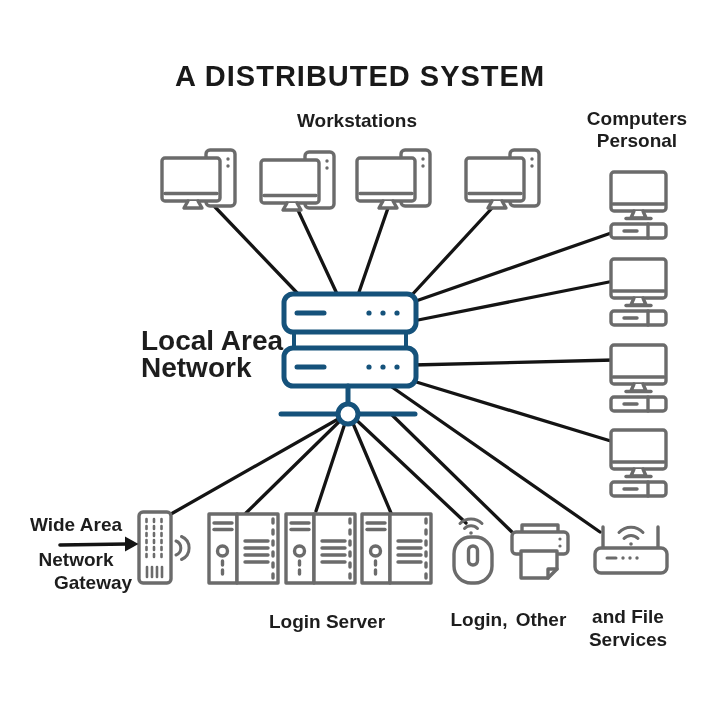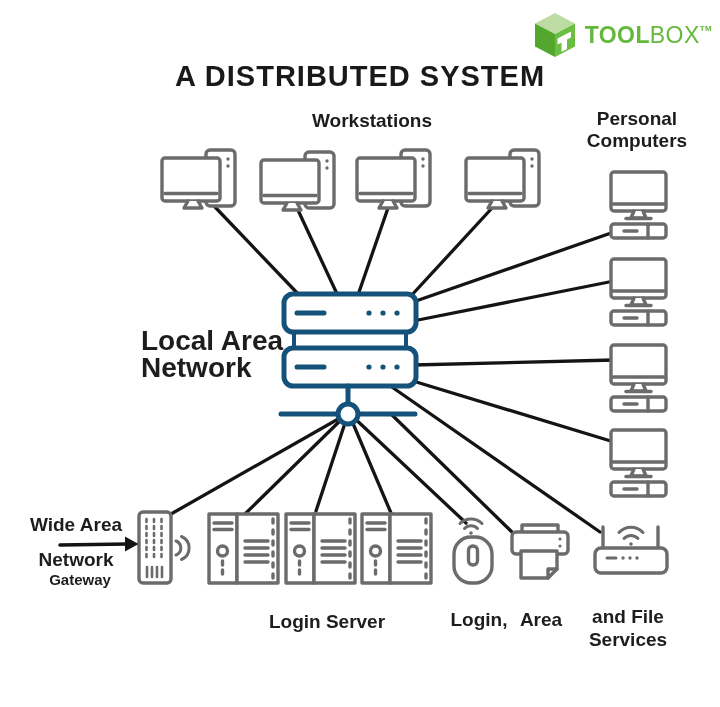--- a/index.html
+++ b/index.html
@@ -4,54 +4,41 @@
 <style>
   html,body{margin:0;padding:0;background:#ffffff;}
   .canvas{
     position:relative;width:720px;height:707px;background:#ffffff;overflow:hidden;
     font-family:"Liberation Sans",sans-serif;color:#1b1b1b;
   }
   .diagram-svg{position:absolute;left:0;top:0;z-index:1;}
   .lbl{position:absolute;z-index:2;font-weight:700;color:#1d1d1d;line-height:1.12;}
   .lbl.center{text-align:center;}
   #title{left:0;top:60px;width:720px;text-align:center;font-size:29px;font-weight:800;letter-spacing:1px;color:#191919;}
-  #lbl-workstations{left:272px;top:110px;width:200px;font-size:19px;}
+  #lbl-workstations{left:257px;top:110px;width:200px;font-size:19px;}
   #lbl-personal{left:567px;top:108px;width:140px;font-size:19px;line-height:22px;}
   #lbl-lan{left:141px;top:327px;width:150px;font-size:28px;line-height:27px;text-align:left;}
   #lbl-wan1{left:15px;top:514px;width:122px;font-size:19px;}
   #lbl-wan2{left:15px;top:549px;width:122px;font-size:19px;}
-  #lbl-wan3{left:19px;top:572px;width:122px;font-size:15px;}
+  #lbl-wan3{left:32px;top:572px;width:122px;font-size:19px;}
   #lbl-fileserver{left:247px;top:611px;width:160px;font-size:19px;}
   #lbl-login{left:436px;top:609px;width:86px;font-size:19px;}
   #lbl-print{left:500px;top:609px;width:82px;font-size:19px;}
   #lbl-other{left:558px;top:605px;width:140px;font-size:19px;line-height:23px;}
   .logo{position:absolute;top:12px;right:8px;z-index:2;display:flex;align-items:center;gap:8px;}
   .logo-text{font-size:23px;letter-spacing:.4px;color:#64b93c;display:flex;align-items:flex-start;}
   .logo-bold{font-weight:800;}
   .logo-light{font-weight:400;}
   .logo-tm{font-size:8px;font-weight:700;margin-top:2px;}
 </style>
 </head>
 <body>
 
 <div class="canvas">
 
-  <div class="logo">
-    <svg width="44" height="46" viewBox="0 0 44 46">
-      <polygon points="22,1 42,11.5 22,22 2,11.5" fill="#bcdca4"></polygon>
-      <polygon points="2,11.5 22,22 22,45 2,34.5" fill="#54a72e"></polygon>
-      <polygon points="42,11.5 22,22 22,45 42,34.5" fill="#6abe41"></polygon>
-      <path d="M 24.5,26.5 L 38,19.5 L 38,25.5 L 34,27.5 L 34,37 L 28.5,40 L 28.5,30.5 L 24.5,32.5 Z" fill="#ffffff"></path>
-    </svg>
-    <div class="logo-text">
-      <span class="logo-bold">TOOL</span>
-        <span class="logo-light">BOX</span>
-        <span class="logo-tm">TM</span>
-    </div>
-  </div>
 
   <div id="title" class="lbl">A DISTRIBUTED SYSTEM</div>
 
   <svg class="diagram-svg" width="720" height="707" viewBox="0 0 720 707">
 
     <defs>
 
       <g id="ico-ws" fill="none" stroke="#6b6b6b" stroke-width="3.4" stroke-linejoin="round" stroke-linecap="round">
         <rect x="44" y="0" width="29" height="56" rx="4" fill="#ffffff"></rect>
         <circle cx="66" cy="9" r="1.7" fill="#6b6b6b" stroke="none"></circle>
@@ -181,35 +168,35 @@
       <line x1="607" y1="558" x2="616" y2="558" stroke-width="3"></line>
       <circle cx="623" cy="558" r="1.7" fill="#6b6b6b" stroke="none"></circle>
       <circle cx="630" cy="558" r="1.7" fill="#6b6b6b" stroke="none"></circle>
       <circle cx="637" cy="558" r="1.7" fill="#6b6b6b" stroke="none"></circle>
     </g>
   </svg>
 
   <div id="lbl-workstations" class="lbl center">Workstations</div>
 
   <div id="lbl-personal" class="lbl center">
+    <div>Computers</div>
     <div>Personal</div>
-    <div>Computers</div>
   </div>
 
   <div id="lbl-lan" class="lbl">
     <div>Local Area</div>
     <div>Network</div>
   </div>
 
   <div id="lbl-wan1" class="lbl center">Wide Area</div>
   <div id="lbl-wan2" class="lbl center">Network</div>
   <div id="lbl-wan3" class="lbl center">Gateway</div>
 
   <div id="lbl-fileserver" class="lbl center">Login Server</div>
   <div id="lbl-login" class="lbl center">Login,</div>
-  <div id="lbl-print" class="lbl center">Area</div>
+  <div id="lbl-print" class="lbl center">Other</div>
 
   <div id="lbl-other" class="lbl center">
     <div>and File</div>
     <div>Services</div>
   </div>
 
 </div>
 
 </body></html>

